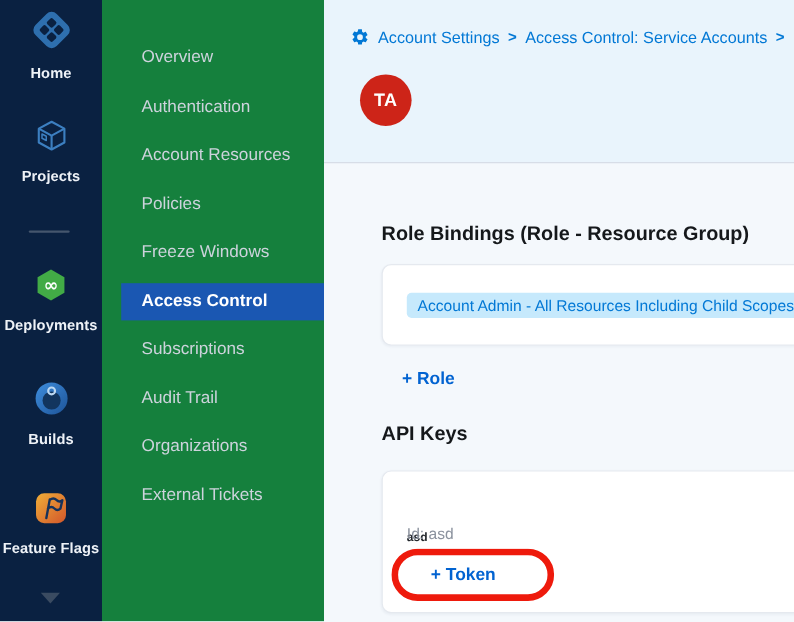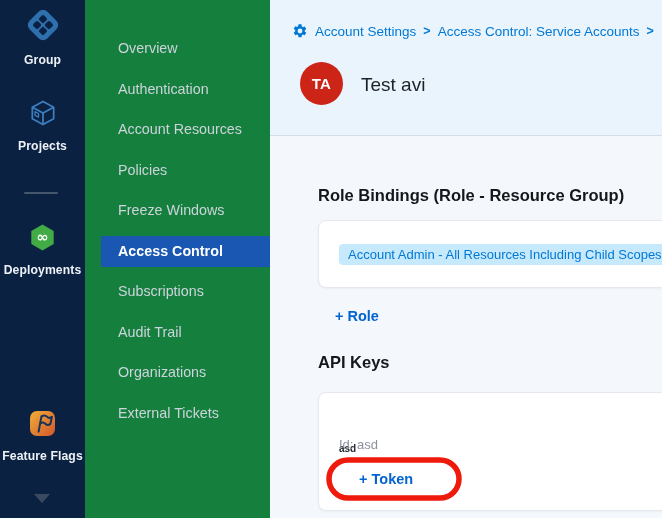--- a/index.html
+++ b/index.html
@@ -62,21 +62,21 @@
         <svg width="36" height="36" viewBox="0 0 36 36">
           <g transform="rotate(45 18 18)">
             <rect x="5.5" y="5.5" width="25" height="25" rx="6" fill="#2e6fae"></rect>
             <rect x="10.5" y="10.5" width="6.6" height="6.6" rx="1.6" fill="#0a2141"></rect>
             <rect x="18.9" y="10.5" width="6.6" height="6.6" rx="1.6" fill="#0a2141"></rect>
             <rect x="10.5" y="18.9" width="6.6" height="6.6" rx="1.6" fill="#0a2141"></rect>
             <rect x="18.9" y="18.9" width="6.6" height="6.6" rx="1.6" fill="#0a2141"></rect>
           </g>
         </svg>
       </span>
-      <span class="s1-label">Group</span>
+      <span class="s1-label">Home</span>
     </div>
 
     <div class="s1-item s1-projects">
       <span>
         <svg width="32" height="32" viewBox="0 0 36 36" fill="none" stroke="#3c7fc0" stroke-width="2" stroke-linejoin="round">
           <path d="M18 5 L30 11.5 L30 24.5 L18 31 L6 24.5 L6 11.5 Z"></path>
           <path d="M6 11.5 L18 18 L30 11.5"></path>
           <path d="M18 18 L18 31"></path>
           <path d="M9 16.5 L13 18.6 L13 22.6 L9 20.5 Z" stroke-width="1.4"></path>
         </svg>
@@ -89,20 +89,36 @@
     <div class="s1-item s1-deployments">
       <span>
         <svg width="31" height="31" viewBox="0 0 36 36">
           <polygon points="18,3 31,10.5 31,25.5 18,33 5,25.5 5,10.5" fill="#42ab46"></polygon>
           <text x="18" y="23.5" text-anchor="middle" font-size="17" font-weight="bold" fill="#ffffff" font-family="DejaVu Sans, sans-serif">∞</text>
         </svg>
       </span>
       <span class="s1-label">Deployments</span>
     </div>
 
+    <div class="s1-item s1-builds">
+      <span>
+        <svg width="32" height="32" viewBox="0 0 36 36">
+          <defs>
+            <linearGradient id="bld" x1="0" y1="0" x2="1" y2="1">
+              <stop offset="0" stop-color="#3e8ede"></stop>
+                <stop offset="1" stop-color="#1d5397"></stop>
+            </linearGradient>
+          </defs>
+          <circle cx="18" cy="18" r="15" fill="url(#bld)"></circle>
+          <circle cx="18" cy="20" r="8.5" fill="#12355e"></circle>
+          <circle cx="18" cy="11" r="3.2" fill="none" stroke="#bcd8f2" stroke-width="2"></circle>
+        </svg>
+      </span>
+      <span class="s1-label">Builds</span>
+    </div>
 
     <div class="s1-item s1-ff">
       <span>
         <svg width="31" height="31" viewBox="0 0 36 36">
           <defs>
             <linearGradient id="ffg" x1="0" y1="0" x2="1" y2="1">
               <stop offset="0" stop-color="#f0ae38"></stop>
                 <stop offset="1" stop-color="#d2572b"></stop>
             </linearGradient>
           </defs>
@@ -139,21 +155,20 @@
           </svg>
         </span>
         <span class="crumb">Account Settings</span>
         <span class="crumb-sep">&gt;</span>
         <span class="crumb">Access Control: Service Accounts</span>
         <span class="crumb-sep">&gt;</span>
       </div>
 
       <div class="identity">
         <div class="avatar">TA</div>
-        <div class="sa-title">Test avi</div>
       </div>
     </div>
 
     <h2 class="section-heading h-roles" style="margin:0;">Role Bindings (Role - Resource Group)</h2>
 
     <div class="card card1">
       <div class="chips">
         <span class="role-chip">Account Admin - All Resources Including Child Scopes</span>
 
       </div>

